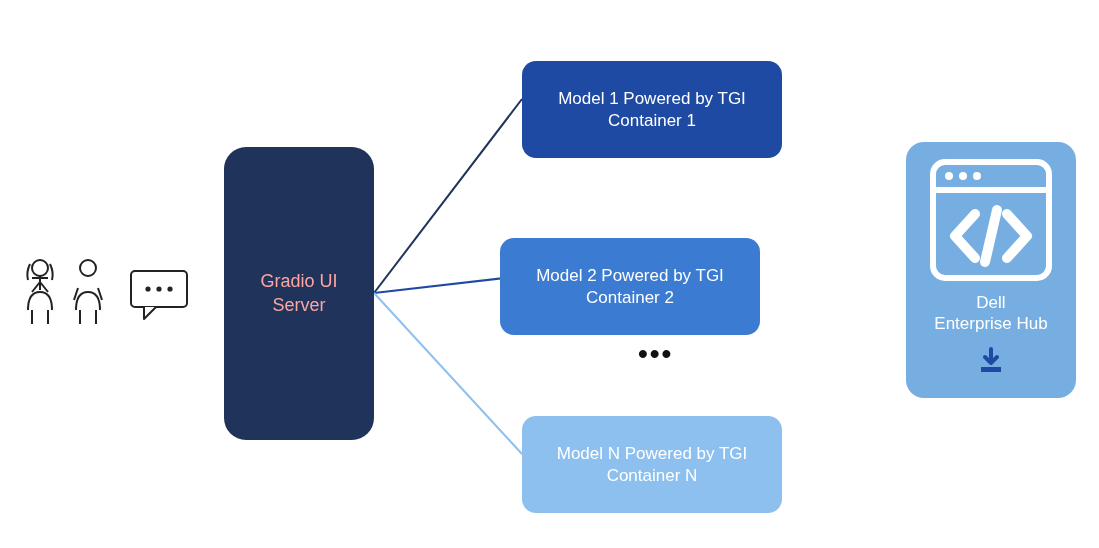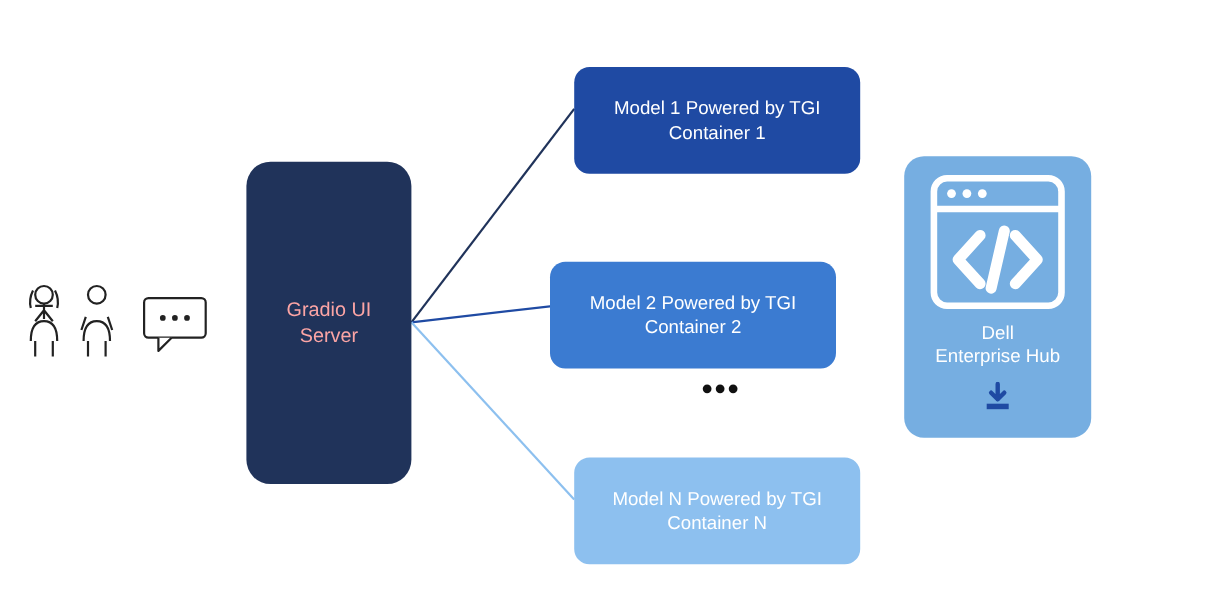--- a/index.html
+++ b/index.html
@@ -49,21 +49,21 @@
   .modelN { left:522px; top:416px; background:#8dc0ef; }
 
   .ellipsis {
     left: 638px; top: 338px;
     font-size: 28px; font-weight: 700;
     color:#111; letter-spacing: 2px;
   }
 
   
   .hub-panel {
-    left: 822px; top: 142px;
+    left: 906px; top: 142px;
     width: 170px; height: 256px;
     background:#76aee1;
     border-radius: 18px;
     display:flex; flex-direction:column; align-items:center;
     padding: 14px 14px 10px;
     color:#fff;
   }
   .hub-label {
     text-align:center;
     font-size: 17px;

